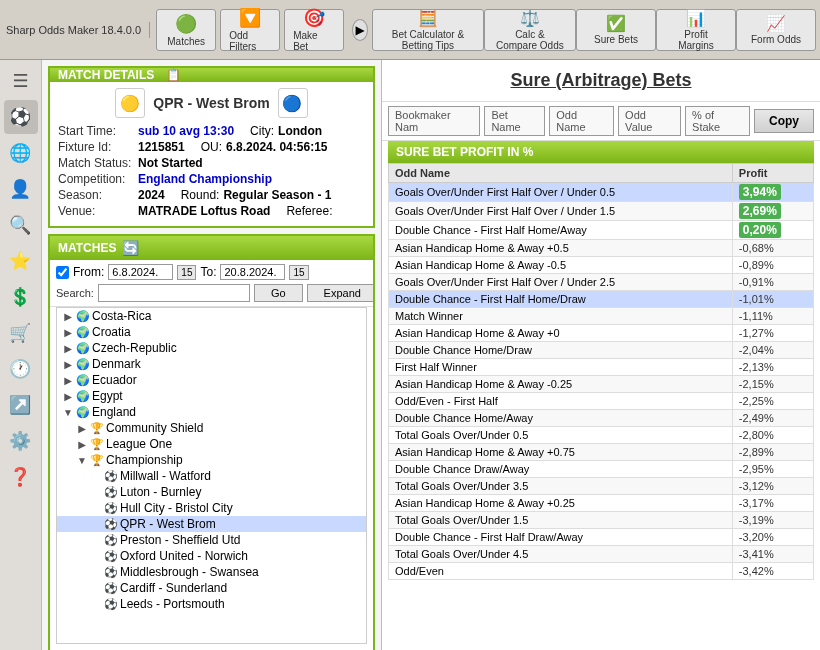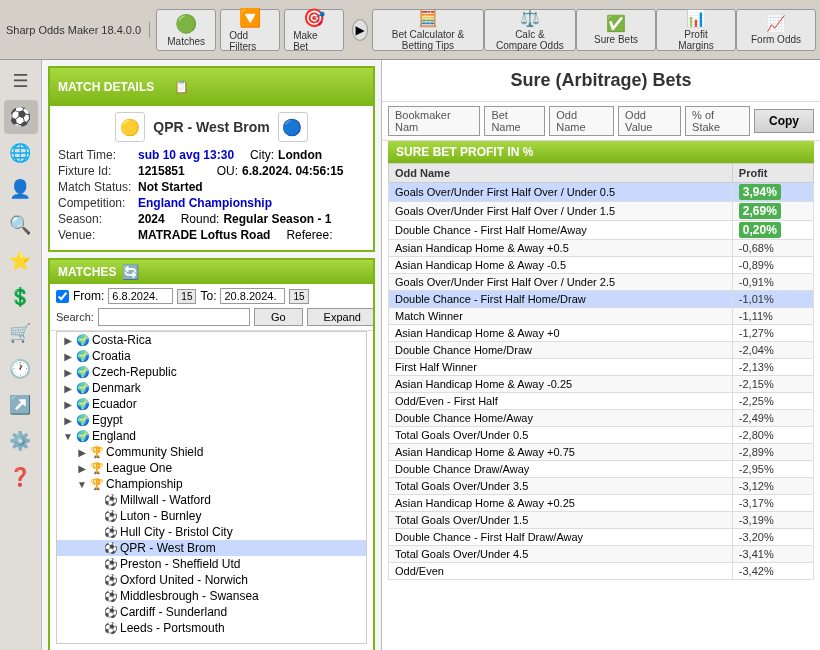--- a/index.html
+++ b/index.html
@@ -94,24 +94,24 @@
     .match-details {
       border: 2px solid #7cb518;
       margin: 6px;
       background: #fff;
     }
     .section-header {
       background: linear-gradient(to bottom, #a8d840, #7cb518);
       color: #fff;
       font-weight: bold;
       font-size: 12px;
-      padding: 12px 8px;
-      display: flex;
-      align-items: center;
-      gap: 20px;
+      padding: 0 8px;
+      display: flex;
+      align-items: center;
+      gap: 12px;
     }
 
     .match-main {
       display: flex;
       align-items: center;
       justify-content: center;
       padding: 6px 8px 4px;
       gap: 8px;
     }
     .team-logo {
@@ -256,20 +256,21 @@
       overflow: hidden;
     }
 
     .right-title {
       font-size: 18px;
       font-weight: bold;
       text-align: center;
       padding: 10px;
       color: #333;
       border-bottom: 1px solid #ddd;
+      text-decoration: underline;
     }
 
     
     .bookmaker-bar {
       display: flex;
       align-items: center;
       padding: 4px 6px;
       gap: 4px;
       border-bottom: 1px solid #ddd;
     }
@@ -426,21 +427,21 @@
       <div class="match-info">
         <div class="info-row">
           <span class="info-label">Start Time:</span>
           <span class="info-value blue">sub 10 avg 13:30</span>
           <span style="margin-left:16px;">City:</span>
           <span class="info-value" style="margin-left:4px;">London</span>
         </div>
         <div class="info-row">
           <span class="info-label">Fixture Id:</span>
           <span class="info-value">1215851</span>
-          <span style="margin-left:32px;text-align:center;">OU:</span>
+          <span style="margin-left:16px;text-align:center;">OU:</span>
           <span class="info-value" style="margin-left:4px;">6.8.2024. 04:56:15</span>
         </div>
         <div class="info-row">
           <span class="info-label">Match Status:</span>
           <span class="info-value">Not Started</span>
         </div>
         <div class="info-row">
           <span class="info-label">Competition:</span>
           <span class="info-value blue">England Championship</span>
         </div>

